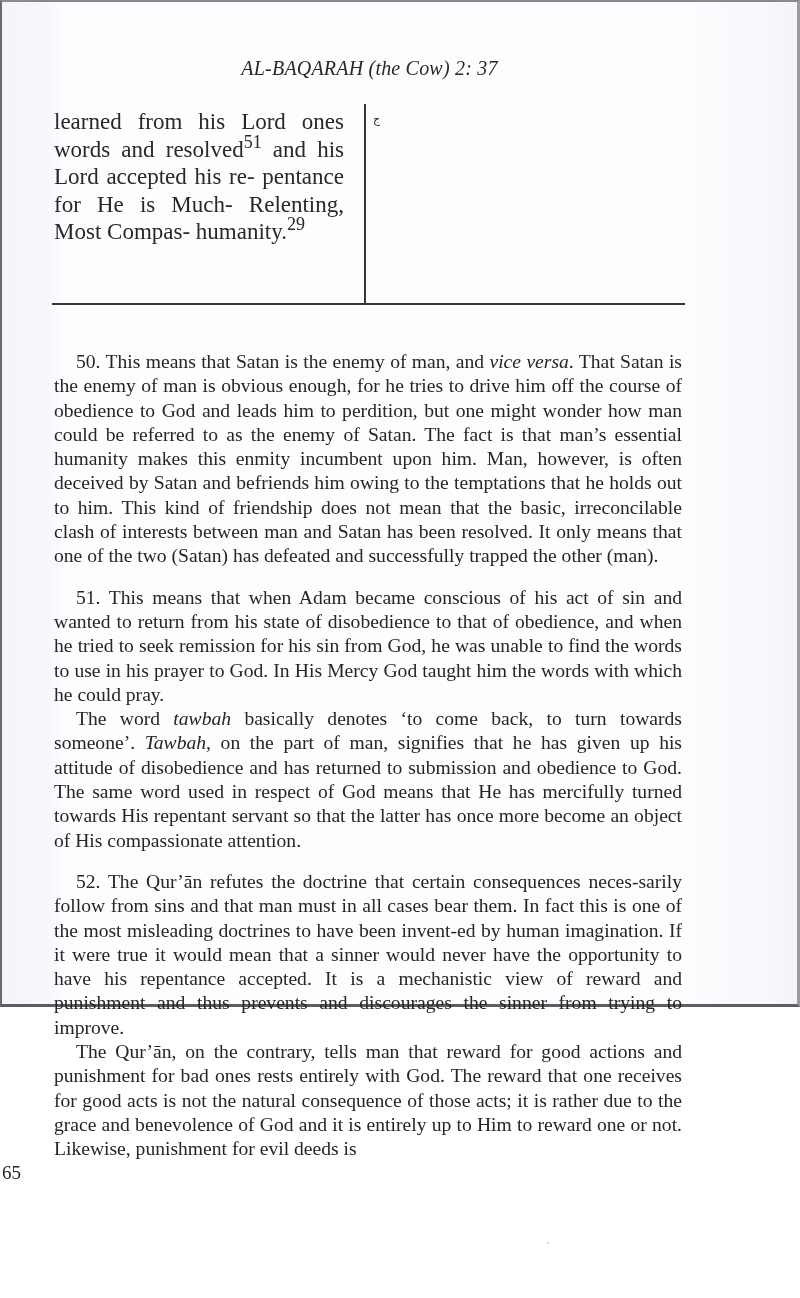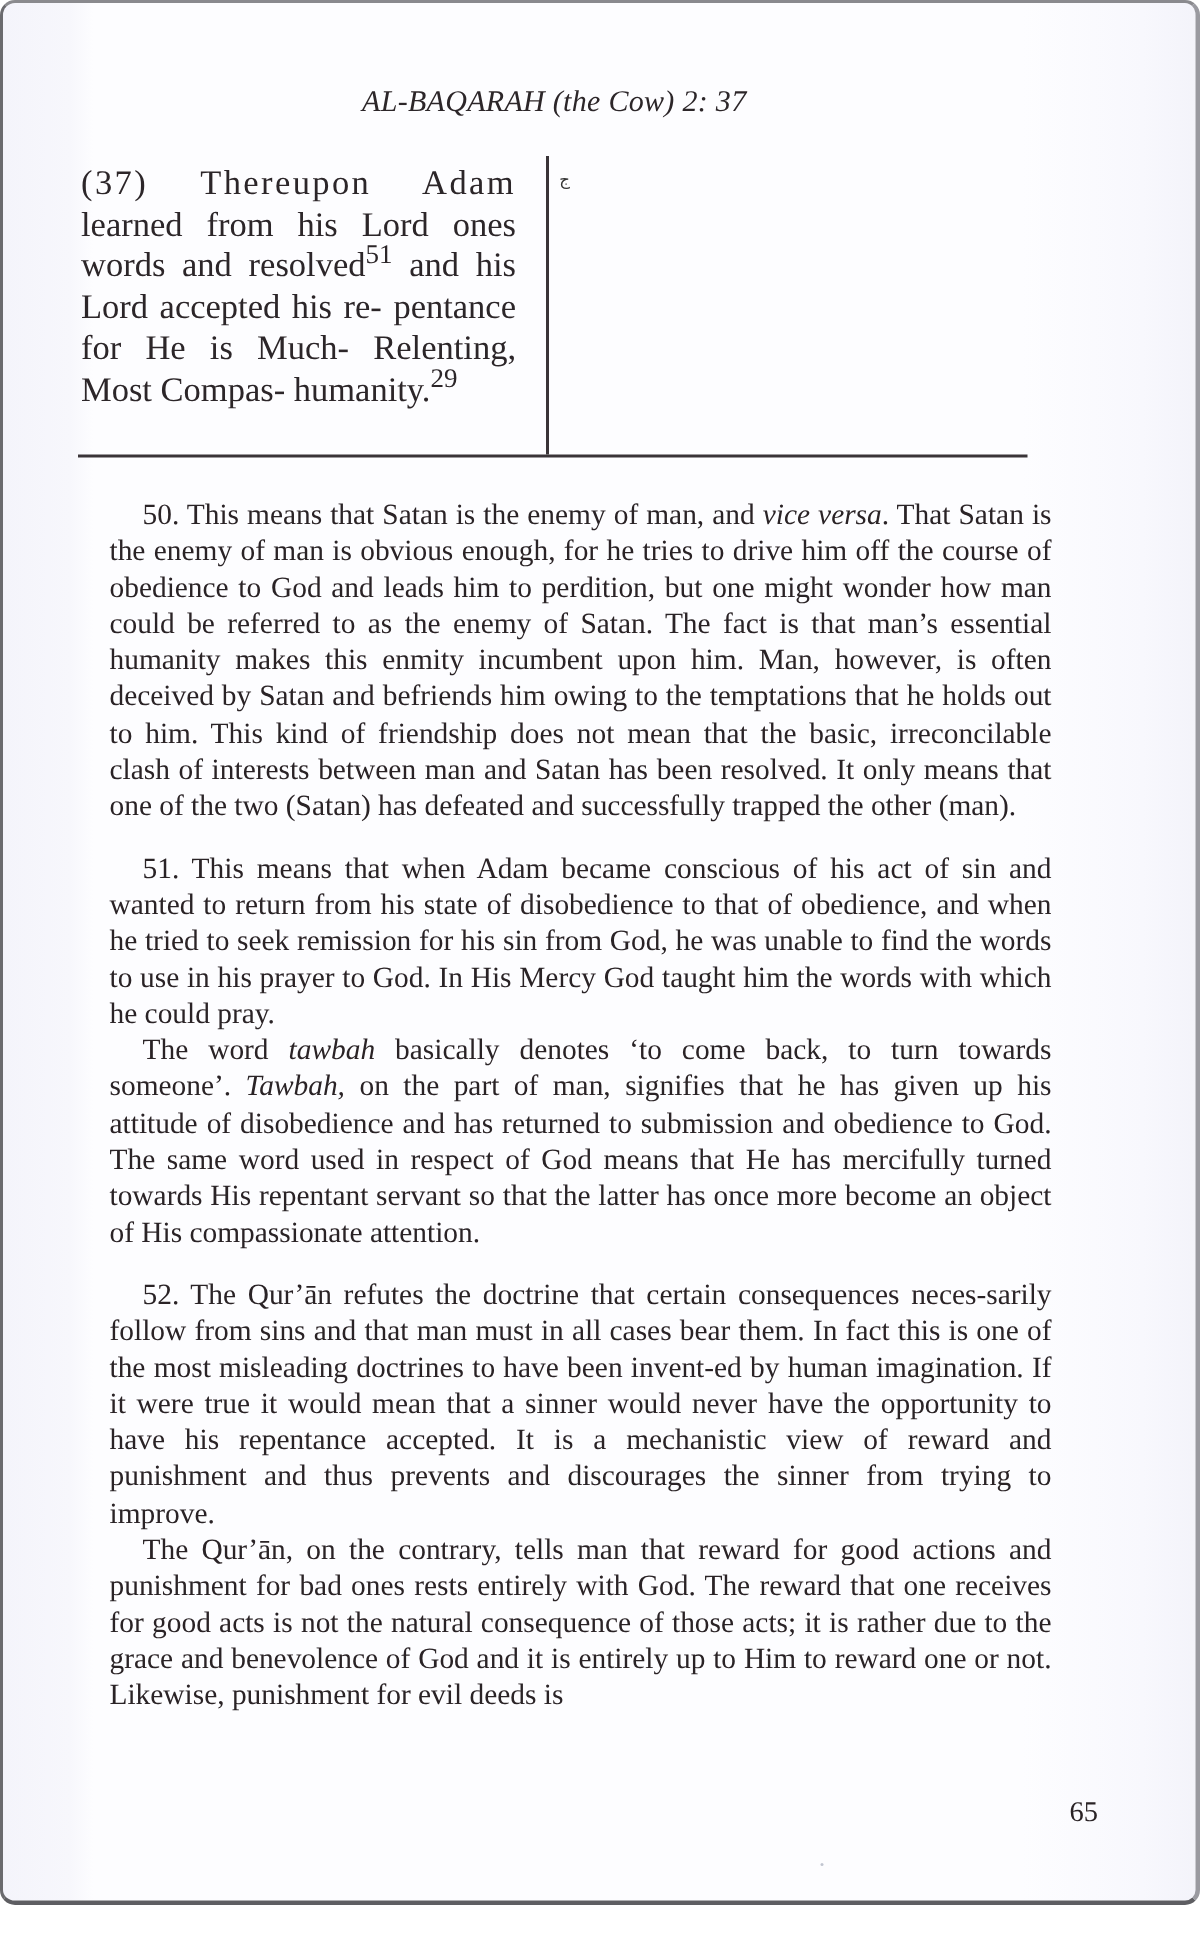--- a/index.html
+++ b/index.html
@@ -3,28 +3,27 @@
 <meta charset="utf-8">
 <style>
   html, body { margin: 0; padding: 0; }
   body {
     width: 800px; height: 1298px; overflow: hidden;
     background: #ffffff;
     font-family: "Liberation Serif", "DejaVu Serif", serif;
     color: #2a2326;
   }
   .page {
-    position: absolute; left: 0; top: 0; width: 800px; height: 1270px;
+    position: absolute; left: 0; top: 0; width: 800px; height: 1007px;
     box-sizing: border-box;
     border-left: 2px solid #6a6a6e;
     border-top: 2px solid #8a8a8e;
     border-bottom: 3px solid #5e5e62;
     border-right: 3px solid #9a9aa0;
     background: linear-gradient(90deg, #f4f4fb 0px, #f7f7fc 45px, #fdfdff 60px, #fdfdff 680px, #f8f8fd 760px, #f3f3fa 800px);
-    border-radius: 10px;
   }
   .running-head {
     position: absolute; top: 55px; left: 0; width: 735px; text-align: center;
     font-style: italic; font-size: 20px; letter-spacing: 0.2px; color: #2c2629;
   }
   .verse-table {
     position: absolute; left: 50px; top: 100px; width: 633px; height: 201px;
     border-bottom: 2px solid #3a3438;
   }
   .verse-divider {
@@ -44,44 +43,42 @@
     font-size: 22px; line-height: 40px; color: #1d1a1c;
   }
   .verse-ar .ar-mark {
     position: absolute; right: 292px; top: -8px; font-size: 11px; color: #333;
   }
   .verse-ar .ayah-num {
     display: inline-block; width: 18px; height: 18px; border: 1.5px solid #2a2a2a; border-radius: 50%;
     font-size: 9px; line-height: 18px; text-align: center; vertical-align: middle; direction: ltr;
   }
   .notes {
-    position: absolute; left: 52px; top: 330px; width: 628px;
+    position: absolute; left: 52px; top: 348px; width: 628px;
     font-size: 19.6px; line-height: 24.3px; color: #2a2326;
     text-align: justify;
-    margin-left: 19px;
   }
   .notes p { margin: 0; text-indent: 22px; }
   .notes p.gap { margin-top: 17px; }
   .notes em { font-style: italic; }
   .page-number {
-    position: absolute; top: 1196px; left: 0; width: 730px; text-align: right;
+    position: absolute; top: 1160px; left: 0; width: 730px; text-align: left;
     font-size: 19px; color: #2a2326;
   }
   .speck { position:absolute; width:2px; height:2px; border-radius:50%; background:#9aa0b0; opacity:.6; }
 </style>
 </head>
 <body>
 
 <div class="page">
 
   <div class="running-head">AL-BAQARAH (the Cow)  2: 37</div>
 
   <div class="verse-table">
     <div class="verse-en">
-      <span class="l1">(37) Thereupon Adam</span>
       <span>learned from his Lord ones</span>
       <span>words and resolved</span><sup>51</sup>
       <span>and his Lord accepted his re-</span>
       <span>pentance for He is Much-</span>
       <span>Relenting, Most Compas-</span>
       <span>humanity.</span><sup>29</sup>
     </div>
     <div class="verse-divider"></div>
     <div class="verse-ar">
       <span class="ar-mark">ج</span>

